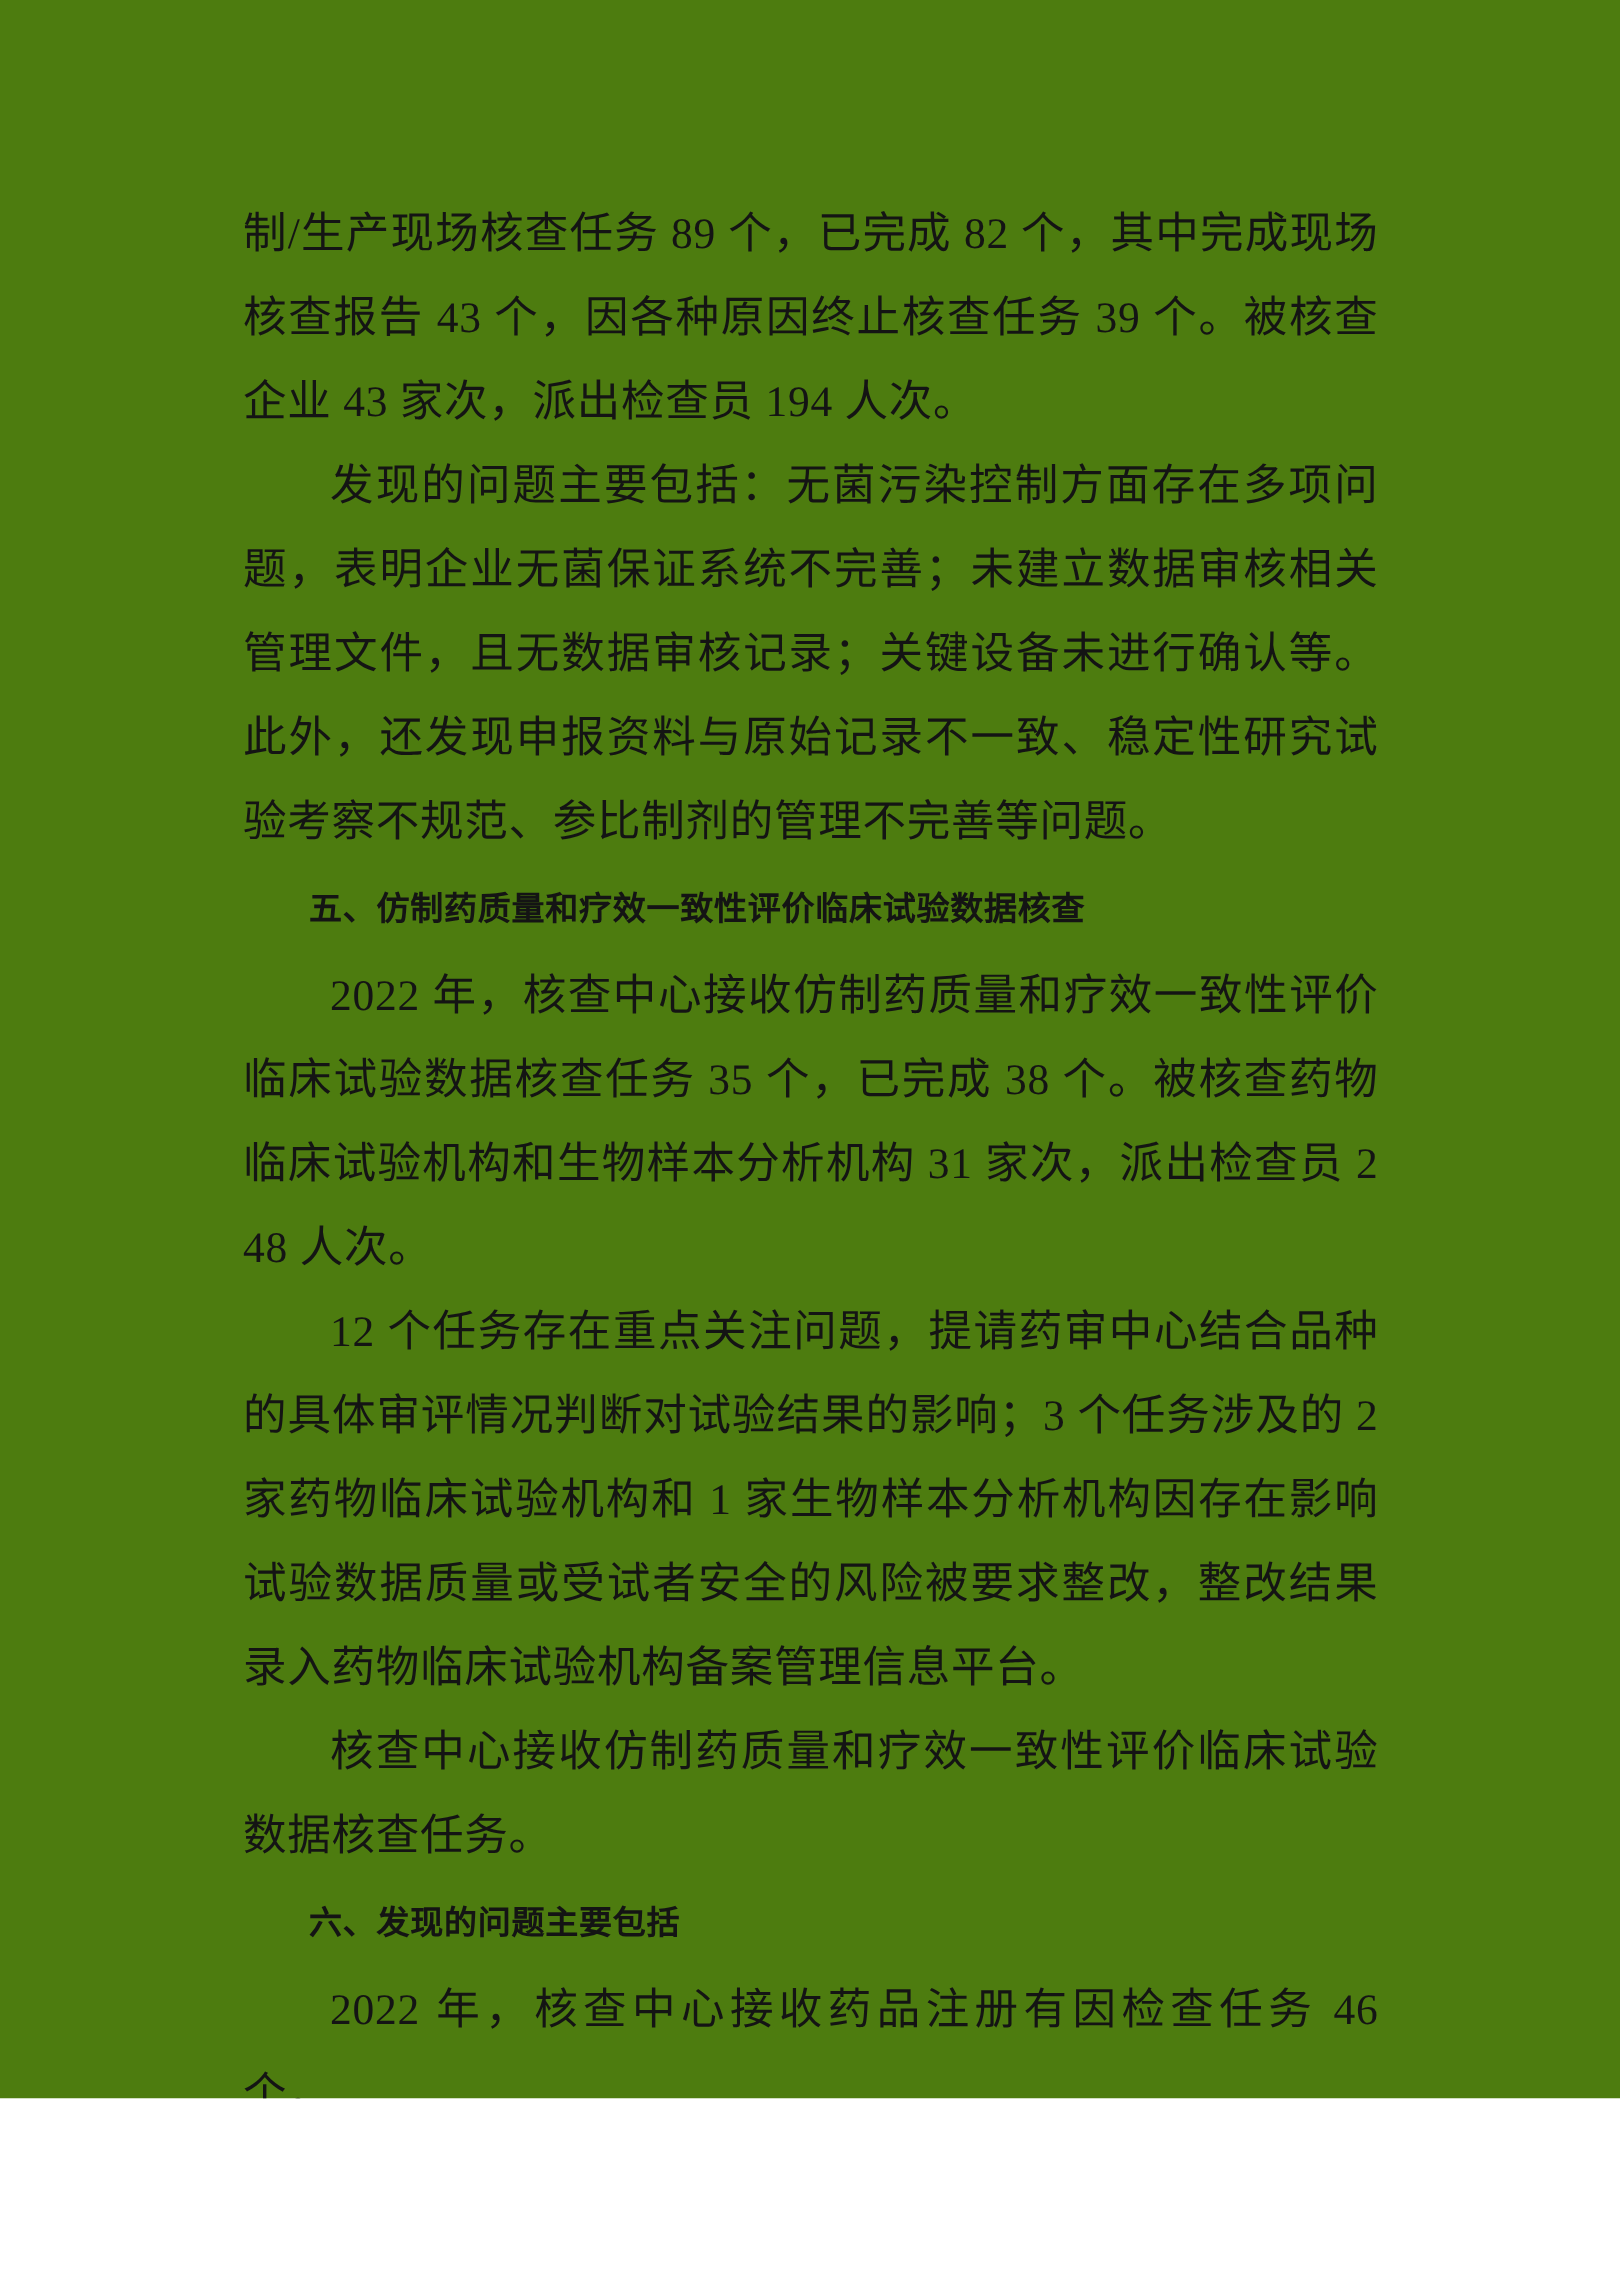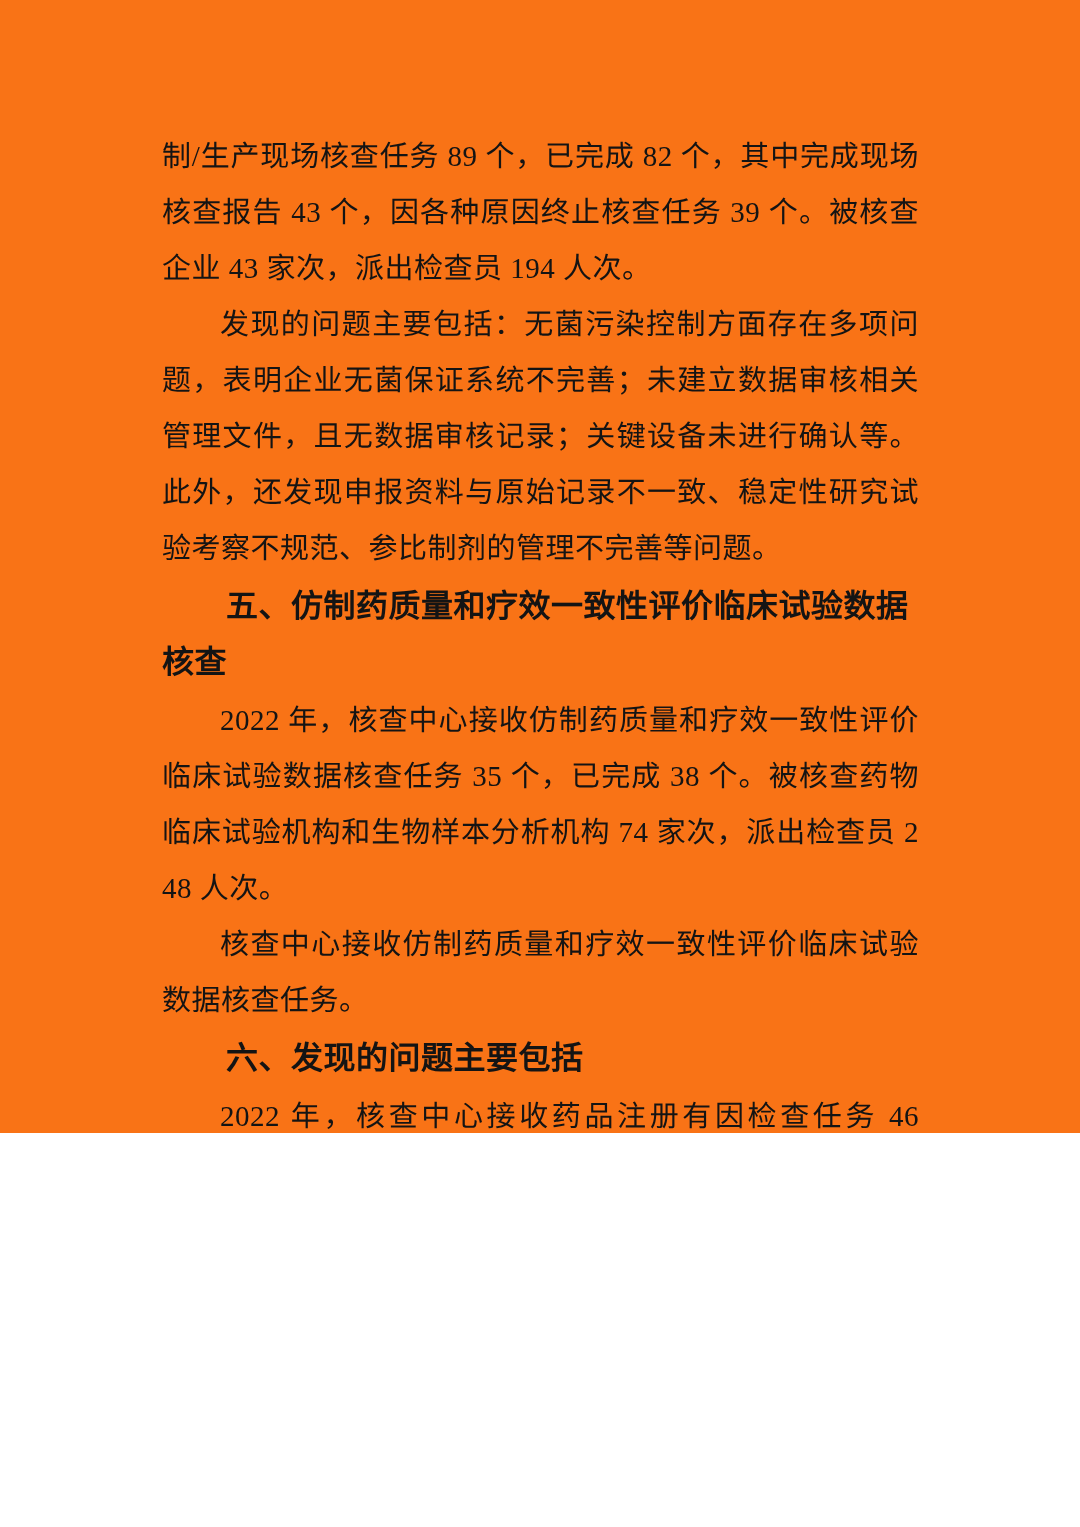--- a/index.html
+++ b/index.html
@@ -3,22 +3,22 @@
 <meta charset="utf-8">
 <style>
   html, body {
     margin: 0;
     padding: 0;
     background: #ffffff;
   }
   .page {
     position: relative;
     width: 1080px;
-    height: 1133px;
-    background: #f97316;
+    height: 1399px;
+    background: #4d7c0f;
     color: #141414;
     overflow: hidden;
     font-family: "Liberation Serif", "DejaVu Serif", serif;
   }
   .content {
     position: absolute;
     left: 162px;
     top: 128px;
     width: 757px;
   }
@@ -29,21 +29,21 @@
     text-align: justify;
     text-justify: inter-character;
     letter-spacing: 0.5px;
     word-break: break-all;
   }
   p.body-para.indent {
     text-indent: 2em;
   }
   p.heading {
     margin: 2px 0 2px 0;
-    font-size: 32px;
+    font-size: 22px;
     line-height: 56px;
     font-weight: bold;
     font-family: "Liberation Sans", "DejaVu Sans", sans-serif;
     text-indent: 2em;
     letter-spacing: 0.5px;
   }
   .footer {
     position: absolute;
     left: 0;
     top: 1408px;
@@ -55,20 +55,21 @@
   }
 </style>
 </head>
 <body>
 
 <div class="page">
   <div class="content">
     <p class="body-para">制/生产现场核查任务 89 个，已完成 82 个，其中完成现场核查报告 43 个，因各种原因终止核查任务 39 个。被核查企业 43 家次，派出检查员 194 人次。</p>
     <p class="body-para indent">发现的问题主要包括：无菌污染控制方面存在多项问题，表明企业无菌保证系统不完善；未建立数据审核相关管理文件，且无数据审核记录；关键设备未进行确认等。此外，还发现申报资料与原始记录不一致、稳定性研究试验考察不规范、参比制剂的管理不完善等问题。</p>
     <p class="heading">五、仿制药质量和疗效一致性评价临床试验数据核查</p>
-    <p class="body-para indent">2022 年，核查中心接收仿制药质量和疗效一致性评价临床试验数据核查任务 35 个，已完成 38 个。被核查药物临床试验机构和生物样本分析机构 74 家次，派出检查员 248 人次。</p>
+    <p class="body-para indent">2022 年，核查中心接收仿制药质量和疗效一致性评价临床试验数据核查任务 35 个，已完成 38 个。被核查药物临床试验机构和生物样本分析机构 31 家次，派出检查员 248 人次。</p>
+    <p class="body-para indent">12 个任务存在重点关注问题，提请药审中心结合品种的具体审评情况判断对试验结果的影响；3 个任务涉及的 2 家药物临床试验机构和 1 家生物样本分析机构因存在影响试验数据质量或受试者安全的风险被要求整改，整改结果录入药物临床试验机构备案管理信息平台。</p>
     <p class="body-para indent">核查中心接收仿制药质量和疗效一致性评价临床试验数据核查任务。</p>
     <p class="heading">六、发现的问题主要包括</p>
     <p class="body-para indent">2022 年，核查中心接收药品注册有因检查任务 46 个，</p>
   </div>
 
   <div class="footer">6</div>
 </div>
 
 </body></html>

